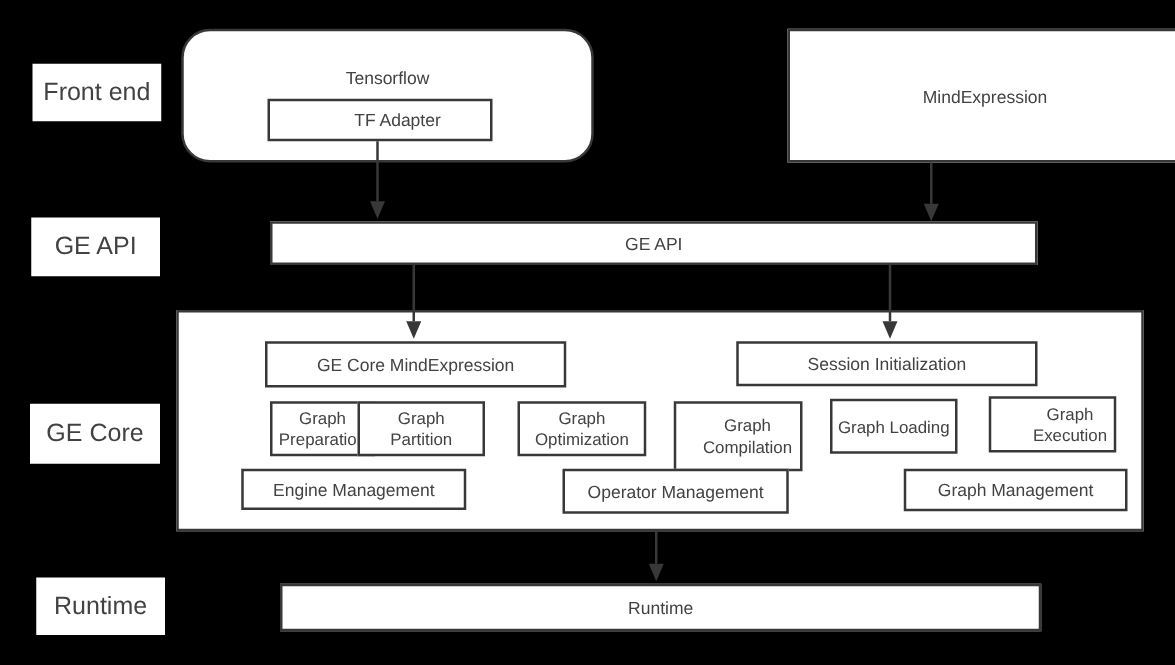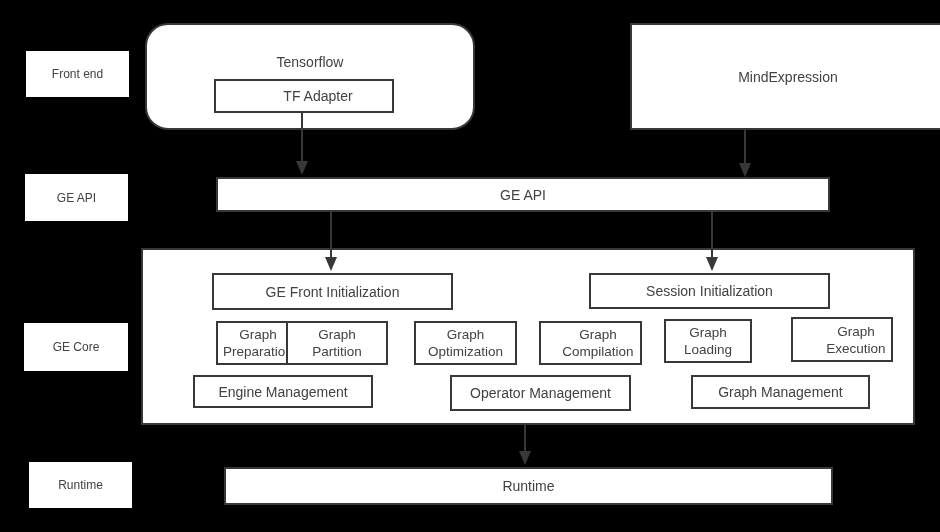--- a/index.html
+++ b/index.html
@@ -16,21 +16,21 @@
     color: var(--text, #424242);
     overflow: hidden;
   }
   
   .slabel {
     position: absolute;
     background: var(--fill, #ffffff);
     display: flex;
     align-items: center;
     justify-content: center;
-    font-size: 12px;
+    font-size: 20px;
     text-align: center;
   }
   
   .box {
     position: absolute;
     box-sizing: border-box;
     background: var(--fill, #ffffff);
     border: 2px solid var(--border, #383838);
     display: flex;
     align-items: center;
@@ -78,26 +78,26 @@
   .pos-mindexpression { left: 587px; top: 23px; width: 316px; height: 107px; margin-left: 43px; }
 
   .pos-geapibar { left: 216px; top: 177px; width: 614px; height: 35px; }
 
   .pos-gecore { left: 141px; top: 248px; width: 774px; height: 177px; display: block; }
   .pos-init     { left: 69px;  top: 23px;  width: 241px; height: 37px; }
   .pos-sessinit { left: 446px; top: 23px;  width: 241px; height: 36px; }
   .pos-prep  { left: 38px;  top: 71px; width: 84px; height: 44px; margin-left: 35px; }
   .pos-part  { left: 143px; top: 71px; width: 102px; height: 44px; }
   .pos-opt   { left: 271px; top: 71px; width: 103px; height: 44px; }
-  .pos-comp  { left: 396px; top: 71px; width: 103px; height: 44px; padding-left: 19px; }
-  .pos-load  { left: 521px; top: 69px; width: 88px; height: 44px; }
+  .pos-comp  { left: 396px; top: 71px; width: 103px; height: 56px; padding-left: 19px; }
+  .pos-load  { left: 521px; top: 69px; width: 102px; height: 44px; }
   .pos-exec  { left: 648px; top: 67px; width: 102px; height: 45px; padding-left: 32px; }
   .pos-engmgmt { left: 50px;  top: 125px; width: 180px; height: 33px; }
   .pos-opmgmt  { left: 307px; top: 125px; width: 181px; height: 36px; }
-  .pos-grmgmt  { left: 548px; top: 125px; width: 179px; height: 34px; }
+  .pos-grmgmt  { left: 580px; top: 125px; width: 179px; height: 34px; }
 
   .pos-runtimebar { left: 224px; top: 467px; width: 609px; height: 38px; }
 
   .a1l { left: 301px; top: 113px; height: 48px; }
   .a1h { left: 296px; top: 161px; }
   .a2l { left: 744px; top: 130px; height: 33px; }
   .a2h { left: 739px; top: 163px; }
   .a3l { left: 330px; top: 212px; height: 45px; }
   .a3h { left: 325px; top: 257px; }
   .a4l { left: 711px; top: 212px; height: 45px; }
@@ -117,21 +117,21 @@
 
   <div class="box pos-tensorflow">
     <div class="tf-title">Tensorflow</div>
     <div class="box pos-tfadapter">TF Adapter</div>
   </div>
   <div class="box pos-mindexpression">MindExpression</div>
 
   <div class="box pos-geapibar">GE API</div>
 
   <div class="box pos-gecore">
-    <div class="box pos-init">GE Front Initialization</div>
+    <div class="box pos-init">GE Core MindExpression</div>
     <div class="box pos-sessinit">Session Initialization</div>
 
     <div class="box pipe pos-prep">Graph Preparation</div>
     <div class="box pipe pos-part">Graph Partition</div>
     <div class="box pipe pos-opt">Graph Optimization</div>
     <div class="box pipe pos-comp">Graph Compilation</div>
     <div class="box pipe pos-load">Graph Loading</div>
     <div class="box pipe pos-exec">Graph Execution</div>
 
     <div class="box pos-engmgmt">Engine Management</div>

